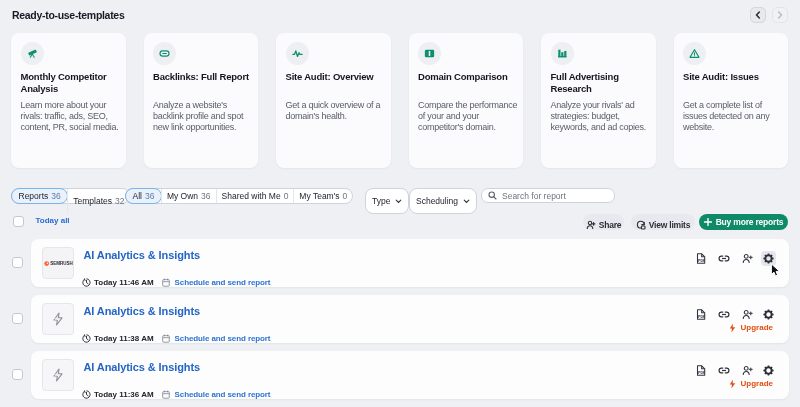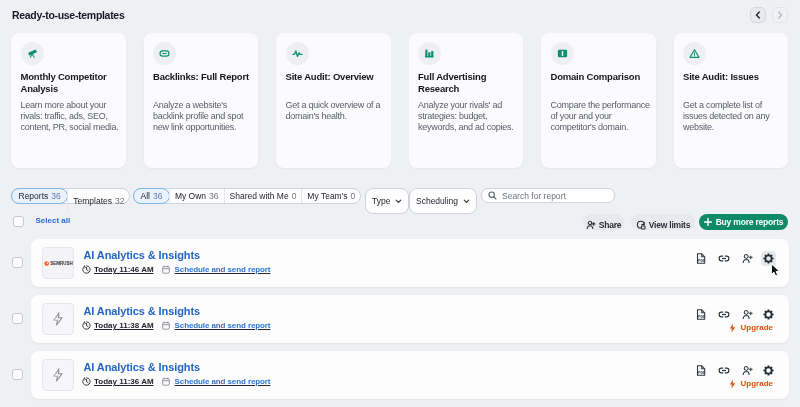--- a/index.html
+++ b/index.html
@@ -46,21 +46,21 @@
 .cb { width:11px; height:11px; background:#fff; border:1px solid #c4c8d2; border-radius:3px; }
 .selall { left:35.5px; top:216px; font-size:8px; font-weight:bold; color:#2a6bd2; }
 .gbtn { height:16px; border-radius:8px; background:#e8e9ee; display:flex; align-items:flex-end; justify-content:center; font-size:8.5px; letter-spacing:-0.2px; color:#2b2e38; top:214px; font-weight:bold; gap:3px;}
 .buy { left:699px; top:214px; width:89px; height:16px; border-radius:8px; background:#0e8a68; color:#fff; font-size:8.5px; letter-spacing:-0.2px; font-weight:bold; display:flex; align-items:center; justify-content:center; gap:4px; }
 
 
 .row { left:31px; width:758px; height:48px; background:#fdfdfe; border-radius:8px; box-shadow:0 1px 2px rgba(25,30,50,0.06); }
 .thumb { position:absolute; left:11px; top:8px; width:32px; height:32px; border-radius:4px; border:1px solid #e4e6eb; background:#f6f6f8; display:flex; align-items:center; justify-content:center; }
 .thumb.logo { background:#f4f4f7; }
 .rtitle { position:absolute; left:52.5px; top:9.5px; font-size:11px; font-weight:bold; color:#2465c4; letter-spacing:-0.1px; }
-.rmeta { position:absolute; left:51px; top:26px; font-size:8px; font-weight:bold; color:#23242f; display:flex; align-items:flex-end;text-decoration:underline; }
+.rmeta { position:absolute; left:51px; top:39px; font-size:8px; font-weight:bold; color:#23242f; display:flex; align-items:flex-end; }
 .rmeta .link { color:#2e74cf; font-size:8px; letter-spacing:-0.1px; }
 .rmeta svg { margin-right:3px; }
 .ricons { position:absolute; right:13px; top:12px; display:flex; align-items:center; }
 .upg { position:absolute; right:16px; top:27.5px; display:flex; align-items:center; gap:5px; font-size:8px; font-weight:bold; color:#e0500f; }
 </style>
 </head>
 <body>
 
 <div class="abs h1">Ready-to-use-templates</div>
 <div class="abs navbtn prev">
@@ -103,76 +103,76 @@
           <path d="M1 7.5 L3 7.5 L4.5 3.5 L6.5 10 L8.3 5.5 L9.2 7.5 L12 7.5" stroke="#0c9071" stroke-width="1.5" fill="none" stroke-linejoin="round" stroke-linecap="round"></path>
         </svg>
       </div>
     <div class="ctitle">Site Audit: Overview</div>
     <div class="cdesc">Get a quick overview of a<br>domain's health.</div>
   </div>
   <div class="card">
     <div class="cicon">
         <svg width="13" height="13" viewBox="0 0 13 13">
           <g fill="#0c9071">
+            <path d="M2.5 2 h8 a1.5 1.5 0 0 1 1.5 1.5 v6 a1.5 1.5 0 0 1 -1.5 1.5 h-8 a1.5 1.5 0 0 1 -1.5 -1.5 v-6 a1.5 1.5 0 0 1 1.5 -1.5 z M5.6 3.4 v6.2 h1.8 v-6.2 z" fill-rule="evenodd"></path>
+          </g>
+        </svg>
+      </div>
+    <div class="ctitle">Domain Comparison</div>
+    <div class="cdesc">Compare the performance<br>of your and your<br>competitor's domain.</div>
+  </div>
+  <div class="card">
+    <div class="cicon">
+        <svg width="13" height="13" viewBox="0 0 13 13">
+          <g fill="#0c9071">
             <rect x="1.5" y="2" width="2.6" height="9"></rect>
             <rect x="5" y="5" width="2.6" height="6"></rect>
             <rect x="8.5" y="3.5" width="2.6" height="7.5"></rect>
             <rect x="1.5" y="9.5" width="9.6" height="1.5"></rect>
           </g>
         </svg>
       </div>
     <div class="ctitle">Full Advertising<br>Research</div>
     <div class="cdesc">Analyze your rivals' ad<br>strategies: budget,<br>keywords, and ad copies.</div>
   </div>
   <div class="card">
     <div class="cicon">
         <svg width="13" height="13" viewBox="0 0 13 13">
-          <g fill="#0c9071">
-            <path d="M2.5 2 h8 a1.5 1.5 0 0 1 1.5 1.5 v6 a1.5 1.5 0 0 1 -1.5 1.5 h-8 a1.5 1.5 0 0 1 -1.5 -1.5 v-6 a1.5 1.5 0 0 1 1.5 -1.5 z M5.6 3.4 v6.2 h1.8 v-6.2 z" fill-rule="evenodd"></path>
-          </g>
-        </svg>
-      </div>
-    <div class="ctitle">Domain Comparison</div>
-    <div class="cdesc">Compare the performance<br>of your and your<br>competitor's domain.</div>
-  </div>
-  <div class="card">
-    <div class="cicon">
-        <svg width="13" height="13" viewBox="0 0 13 13">
           <path d="M6.5 2 L11.8 11 L1.2 11 Z" fill="none" stroke="#0c9071" stroke-width="1.4" stroke-linejoin="round"></path>
           <path d="M6.5 5.5 v2.4 M6.5 9.2 v0.1" stroke="#0c9071" stroke-width="1.2" stroke-linecap="round"></path>
         </svg>
       </div>
     <div class="ctitle">Site Audit: Issues</div>
     <div class="cdesc">Get a complete list of<br>issues detected on any<br>website.</div>
   </div>
 </div>
 
 <div class="abs seg seg1" style="left:11px;">
   <div class="it sel">Reports<span class="n">36</span></div>
   <div class="it">Templates<span class="n">32</span></div>
 </div>
-<div class="abs seg" style="left:133px;justify-content:space-between;">
+<div class="abs seg" style="left:125px;justify-content:space-between;">
   <div class="it sel">All<span class="n">36</span></div>
   <div class="it">My Own<span class="n">36</span></div>
   <div class="it">Shared with Me<span class="n">0</span></div>
   <div class="it">My Team's<span class="n">0</span></div>
 </div>
 <div class="abs pill" style="left:365px;">Type <svg style="margin-left:5px" width="7" height="5" viewBox="0 0 7 5">
       <path d="M1.2 1.1 L3.5 3.5 L5.8 1.1" stroke="#33363f" stroke-width="1.1" fill="none" stroke-linecap="round"></path>
     </svg></div>
 <div class="abs pill" style="left:409px;">Scheduling <svg style="margin-left:5px" width="7" height="5" viewBox="0 0 7 5">
       <path d="M1.2 1.1 L3.5 3.5 L5.8 1.1" stroke="#33363f" stroke-width="1.1" fill="none" stroke-linecap="round"></path>
     </svg></div>
 <div class="abs search"><svg width="9" height="9" viewBox="0 0 9 9" style="margin-right:5px">
       <circle cx="3.7" cy="3.7" r="2.7" fill="none" stroke="#5c626e" stroke-width="1.1"></circle>
       <path d="M5.8 5.8 L8 8" stroke="#5c626e" stroke-width="1.1" stroke-linecap="round"></path>
     </svg>Search for report</div>
 
 <div class="abs cb" style="left:13px; top:216px;"></div>
-<div class="abs selall">Select all</div>
+<div class="abs selall">Today all</div>
 <div class="abs gbtn" style="left:583px; width:41px;">
   <svg width="10" height="10" viewBox="0 0 10 10">
       <g stroke="#2b2e38" stroke-width="1.1" fill="none">
         <circle cx="4" cy="3" r="1.7"></circle>
         <path d="M1.2 9 C1.2 6.8 2.4 5.7 4 5.7 C5.6 5.7 6.8 6.8 6.8 9"></path>
         <path d="M7.6 2.6 v2.6 M6.3 3.9 h2.6" stroke-linecap="round"></path>
       </g>
     </svg>
   Share</div>
 <div class="abs gbtn" style="left:631px; width:64px;">

